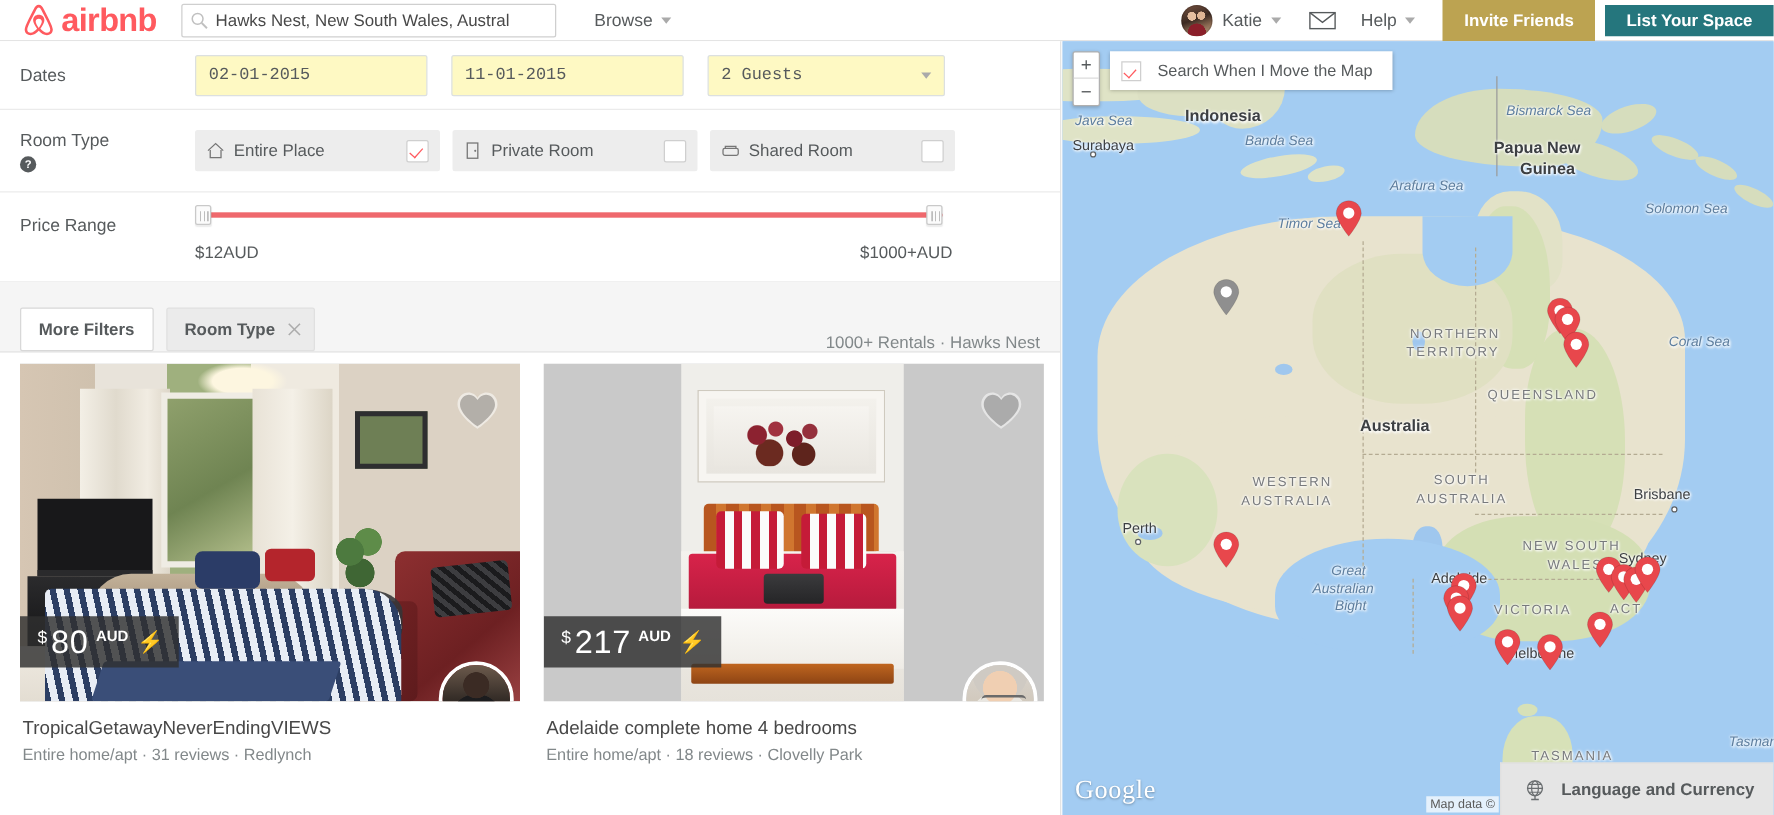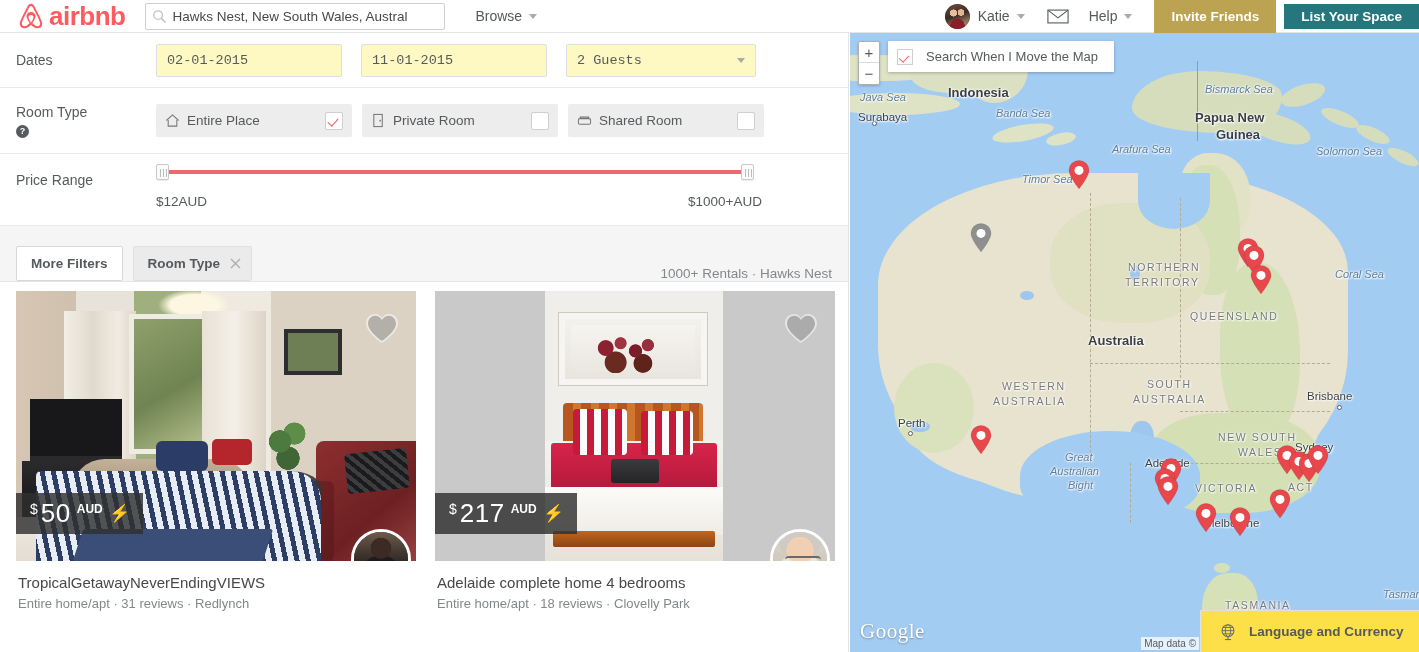--- a/index.html
+++ b/index.html
@@ -424,21 +424,21 @@
     font-family: "Liberation Serif", serif; font-size: 21px; color: #fff;
     text-shadow: 0 1px 2px rgba(0,0,0,.35); letter-spacing: .5px;
   }
   .map-attr {
     position: absolute; right: 220px; bottom: 2px; z-index: 18;
     font-size: 10px; color: #5a5a5a; background: rgba(255,255,255,.72);
     padding: 1px 3px; white-space: nowrap;
   }
   .lang-bar {
     position: absolute; right: 0; bottom: 0; width: 219px; height: 42px;
-    background: #fde047; border-left: 1px solid #e0e0e0; border-top: 1px solid #e0e0e0;
+    background: #e5e5e5; border-left: 1px solid #e0e0e0; border-top: 1px solid #e0e0e0;
     display: flex; align-items: center; padding-left: 18px; z-index: 25;
     cursor: pointer;
   }
   .globe-ico { width: 18px; height: 18px; flex: 0 0 18px; }
   .lang-text {
     margin-left: 12px; font-size: 13.5px; font-weight: bold; color: #565a5c;
   }
 </style>
 </head>
 <body>
@@ -589,21 +589,21 @@
             <div class="p1-cush"></div>
             <div class="p1-cushR"></div>
             <div class="p1-rug"></div>
           </div>
           <svg class="heart" viewBox="0 0 34 31">
             <path d="M17 30 C17 30 1 19.5 1 10.3 C1 4.8 5.2 1 9.8 1 C13 1 15.7 2.8 17 5.3 C18.3 2.8 21 1 24.2 1 C28.8 1 33 4.8 33 10.3 C33 19.5 17 30 17 30 Z" fill="#ffffff" opacity=".85"></path>
             <path d="M17 28 C17 28 3 18.8 3 10.5 C3 5.9 6.5 2.7 10.2 2.7 C13.1 2.7 15.6 4.5 17 7 C18.4 4.5 20.9 2.7 23.8 2.7 C27.5 2.7 31 5.9 31 10.5 C31 18.8 17 28 17 28 Z" fill="#9a9a9a"></path>
           </svg>
           <div class="price-badge">
             <span class="pb-dollar">$</span>
-            <span class="pb-amount">50</span>
+            <span class="pb-amount">80</span>
             <span class="pb-cur">AUD</span>
             <span class="pb-bolt">⚡</span>
           </div>
           <div class="host-avatar">
               <div class="ha1"></div>
             </div>
         </div>
         <div class="card-body">
           <div class="card-title">TropicalGetawayNeverEndingVIEWS</div>
           <div class="card-meta">Entire home/apt · 31 reviews · Redlynch</div>
@@ -709,21 +709,21 @@
     <div class="city-dot" style="left:22px;top:88px;"></div>
 
     <div id="map-labels">
         <div class="map-label sea" style="left: 10px; top: 58px;">Java Sea</div>
         <div class="map-label city" style="left: 8px; top: 78px;">Surabaya</div>
         <div class="map-label country" style="left: 98px; top: 52px;">Indonesia</div>
         <div class="map-label sea" style="left: 146px; top: 74px;">Banda Sea</div>
         <div class="map-label sea" style="left: 355px; top: 50px;">Bismarck Sea</div>
         <div class="map-label country" style="left: 345px; top: 77px;">Papua New</div>
         <div class="map-label country" style="left: 366px; top: 94px;">Guinea</div>
-        <div class="map-label sea" style="left: 466px; top: 112px;">Solomon Sea</div>
+        <div class="map-label sea" style="left: 466px; top: 128px;">Solomon Sea</div>
         <div class="map-label sea" style="left: 262px; top: 110px;">Arafura Sea</div>
         <div class="map-label sea" style="left: 172px; top: 140px;">Timor Sea</div>
         <div class="map-label sea" style="left: 485px; top: 235px;">Coral Sea</div>
         <div class="map-label state" style="left: 278px; top: 228px;">NORTHERN</div>
         <div class="map-label state" style="left: 275px; top: 243px;">TERRITORY</div>
         <div class="map-label state" style="left: 340px; top: 277px;">QUEENSLAND</div>
         <div class="map-label country" style="left: 238px; top: 300px;">Australia</div>
         <div class="map-label state" style="left: 152px; top: 347px;">WESTERN</div>
         <div class="map-label state" style="left: 143px; top: 362px;">AUSTRALIA</div>
         <div class="map-label state" style="left: 297px; top: 345px;">SOUTH</div>

